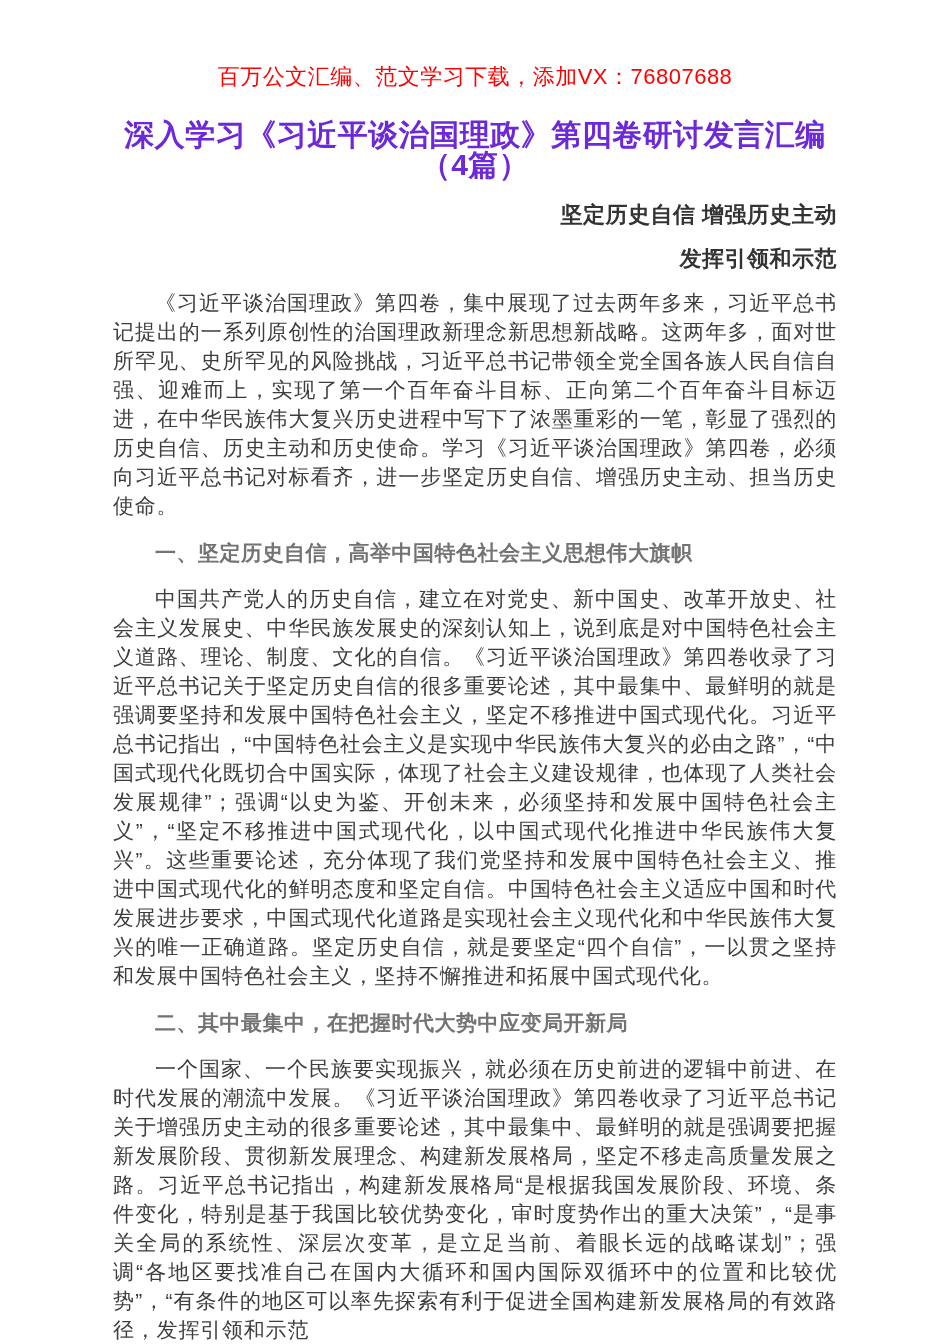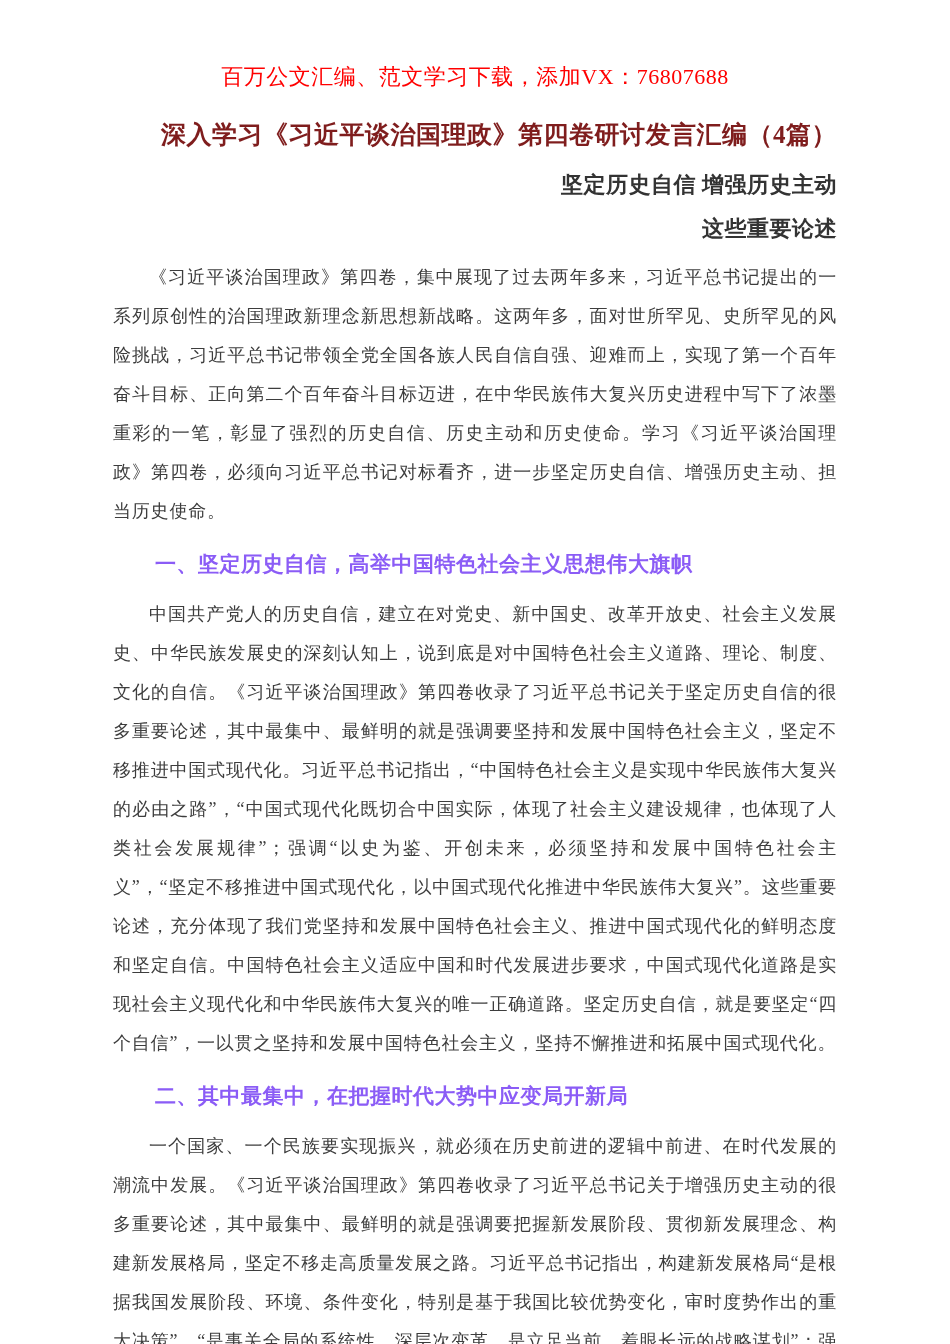--- a/index.html
+++ b/index.html
@@ -7,83 +7,83 @@
     padding: 0;
     background: #ffffff;
   }
   .page {
     width: 950px;
     height: 1344px;
     margin: 0 auto;
     background: #ffffff;
     box-sizing: border-box;
     padding: 62px 113px 40px 113px;
-    font-family: Liberation Serif, serif;
+    font-family: Liberation Sans, sans-serif;
     color: #3d3d3d;
     overflow: hidden;
   }
   .promo {
     color: #ff0000;
     font-size: 22px;
     line-height: 30px;
     text-align: center;
     margin: 0 0 28px 0;
     font-weight: 400;
     letter-spacing: 0.5px;
   }
   .doc-title {
-    font-size: 25px;
+    font-size: 30px;
     line-height: 30px;
     font-weight: bold;
-    text-align: right;
-    color: #7f1d1d;
+    text-align: center;
+    color: #6d28d9;
     margin: 0 0 20px 0;
     letter-spacing: 0.5px;
   }
   .doc-subtitle {
     font-size: 22px;
     line-height: 30px;
     font-weight: bold;
     text-align: right;
     color: #333333;
     margin: 0 0 14px 0;
     letter-spacing: 0.5px;
   }
   .para {
-    font-size: 18px;
-    line-height: 39px;
+    font-size: 21px;
+    line-height: 29px;
     text-align: justify;
     text-justify: inter-ideograph;
     text-indent: 2em;
     margin: 0 0 12px 0;
     letter-spacing: 0.8px;
     color: #3d3d3d;
   }
   .section-heading {
     font-size: 21px;
     line-height: 30px;
     font-weight: bold;
-    color: #8b5cf6;
+    color: #737373;
     text-indent: 2em;
     margin: 18px 0 16px 0;
     letter-spacing: 0.5px;
   }
 </style>
 </head>
 <body>
 
 <div class="page">
 
   <div class="promo">百万公文汇编、范文学习下载，添加VX：76807688</div>
 
   <h1 class="doc-title">深入学习《习近平谈治国理政》第四卷研讨发言汇编（4篇）</h1>
 
   <h2 class="doc-subtitle">坚定历史自信 增强历史主动</h2>
 
-  <h2 class="doc-subtitle">这些重要论述</h2>
+  <h2 class="doc-subtitle">发挥引领和示范</h2>
 
   <p class="para">《习近平谈治国理政》第四卷，集中展现了过去两年多来，习近平总书记提出的一系列原创性的治国理政新理念新思想新战略。这两年多，面对世所罕见、史所罕见的风险挑战，习近平总书记带领全党全国各族人民自信自强、迎难而上，实现了第一个百年奋斗目标、正向第二个百年奋斗目标迈进，在中华民族伟大复兴历史进程中写下了浓墨重彩的一笔，彰显了强烈的历史自信、历史主动和历史使命。学习《习近平谈治国理政》第四卷，必须向习近平总书记对标看齐，进一步坚定历史自信、增强历史主动、担当历史使命。</p>
 
   <h3 class="section-heading">一、坚定历史自信，高举中国特色社会主义思想伟大旗帜</h3>
 
   <p class="para">中国共产党人的历史自信，建立在对党史、新中国史、改革开放史、社会主义发展史、中华民族发展史的深刻认知上，说到底是对中国特色社会主义道路、理论、制度、文化的自信。《习近平谈治国理政》第四卷收录了习近平总书记关于坚定历史自信的很多重要论述，其中最集中、最鲜明的就是强调要坚持和发展中国特色社会主义，坚定不移推进中国式现代化。习近平总书记指出，“中国特色社会主义是实现中华民族伟大复兴的必由之路”，“中国式现代化既切合中国实际，体现了社会主义建设规律，也体现了人类社会发展规律”；强调“以史为鉴、开创未来，必须坚持和发展中国特色社会主义”，“坚定不移推进中国式现代化，以中国式现代化推进中华民族伟大复兴”。这些重要论述，充分体现了我们党坚持和发展中国特色社会主义、推进中国式现代化的鲜明态度和坚定自信。中国特色社会主义适应中国和时代发展进步要求，中国式现代化道路是实现社会主义现代化和中华民族伟大复兴的唯一正确道路。坚定历史自信，就是要坚定“四个自信”，一以贯之坚持和发展中国特色社会主义，坚持不懈推进和拓展中国式现代化。</p>
 
   <h3 class="section-heading">二、其中最集中，在把握时代大势中应变局开新局</h3>
 
   <p class="para">一个国家、一个民族要实现振兴，就必须在历史前进的逻辑中前进、在时代发展的潮流中发展。《习近平谈治国理政》第四卷收录了习近平总书记关于增强历史主动的很多重要论述，其中最集中、最鲜明的就是强调要把握新发展阶段、贯彻新发展理念、构建新发展格局，坚定不移走高质量发展之路。习近平总书记指出，构建新发展格局“是根据我国发展阶段、环境、条件变化，特别是基于我国比较优势变化，审时度势作出的重大决策”，“是事关全局的系统性、深层次变革，是立足当前、着眼长远的战略谋划”；强调“各地区要找准自己在国内大循环和国内国际双循环中的位置和比较优势”，“有条件的地区可以率先探索有利于促进全国构建新发展格局的有效路径，发挥引领和示范</p>

